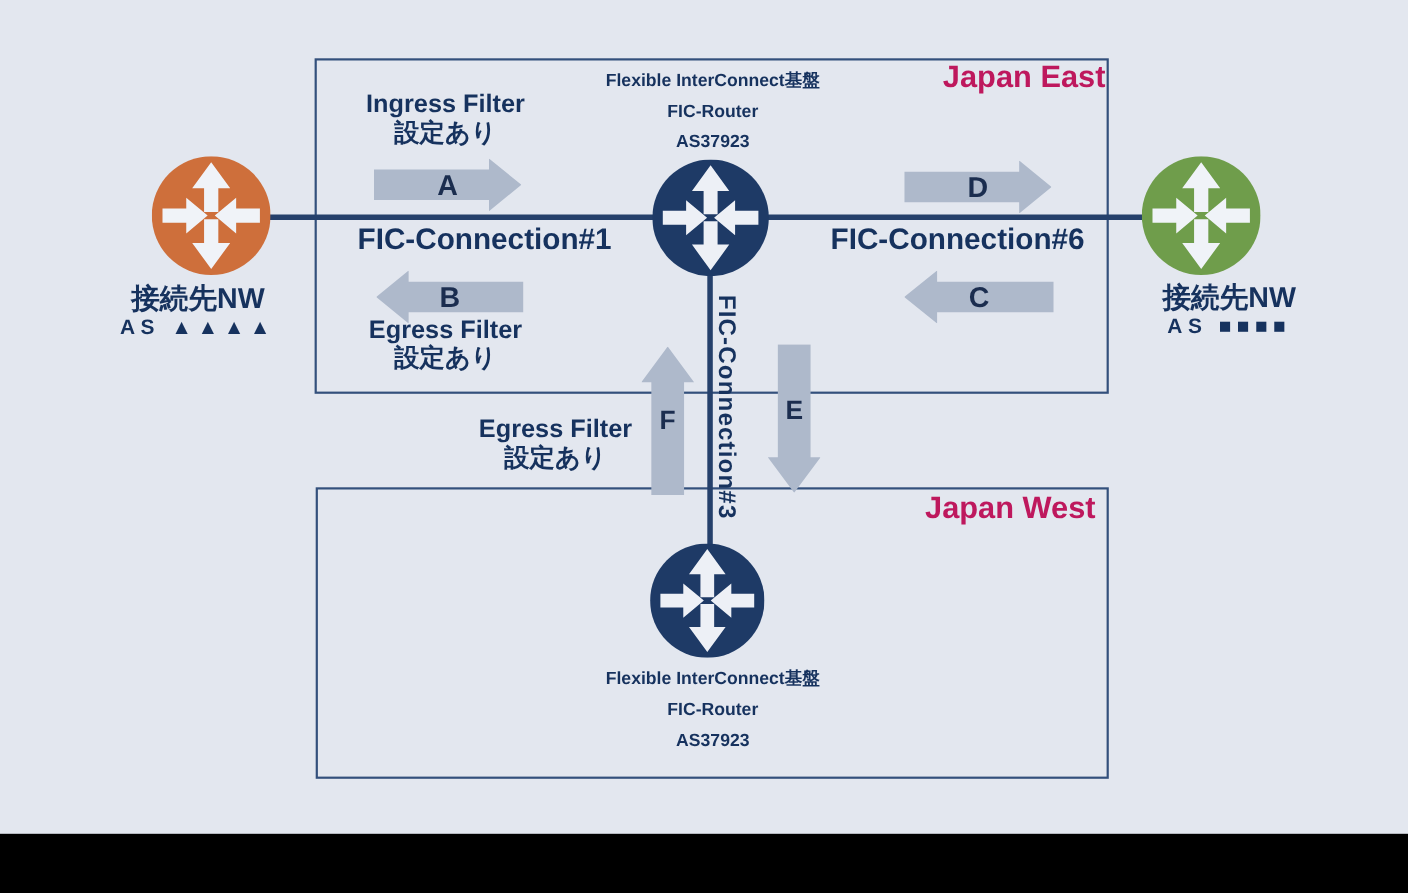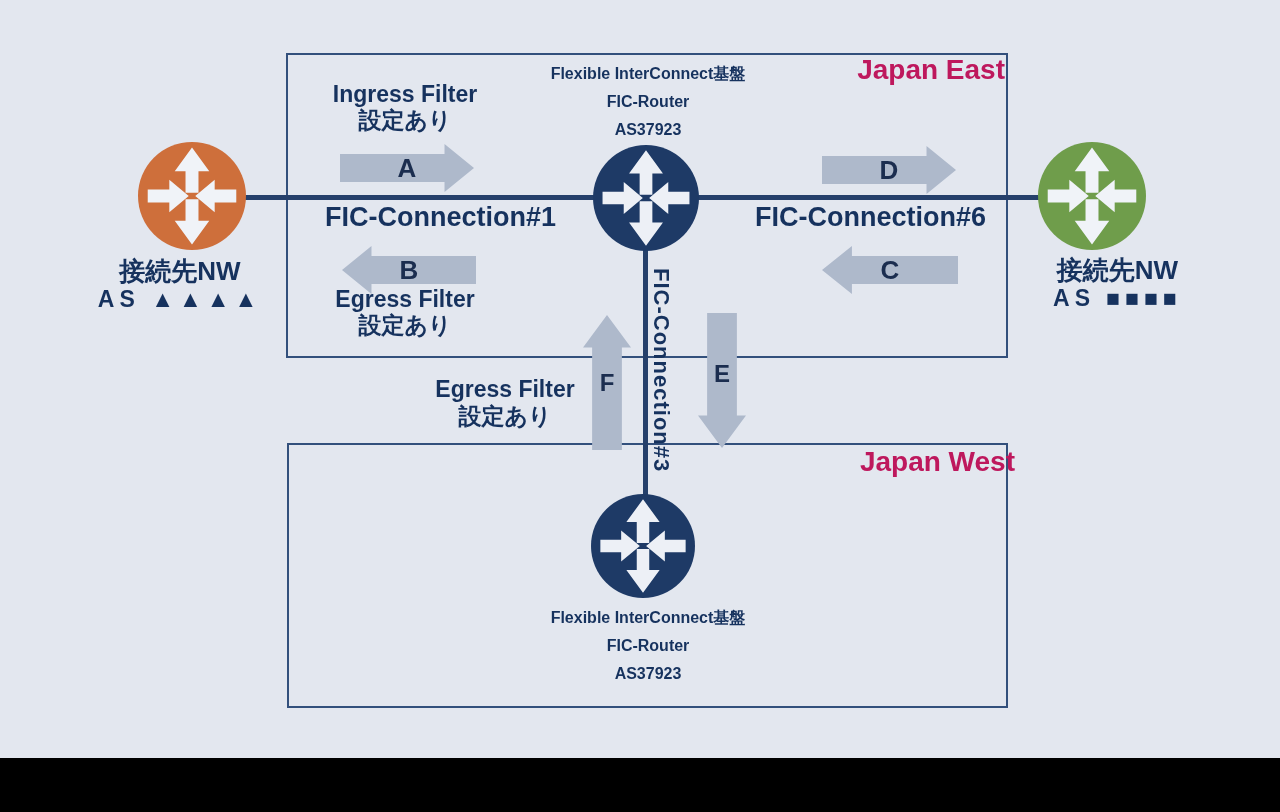--- a/index.html
+++ b/index.html
@@ -13,21 +13,21 @@
     position:absolute;border:2px solid #33507C;background:transparent;
     box-sizing:border-box;
   }
   .box-east{left:286px;top:53px;width:722px;height:305px;}
   .box-west{left:287px;top:443px;width:721px;height:265px;}
   .region-label{
     position:absolute;font-size:28px;font-weight:bold;color:#be185d;
     white-space:nowrap;
   }
   .label-east{top:54px;right:275px;}
-  .label-west{top:446px;right:265px;}
+  .label-west{top:446px;right:284px;}
   
   .h-line{position:absolute;left:192px;top:195px;width:902px;height:5px;background:#25406B;}
   .v-line{position:absolute;left:643px;top:200px;width:5px;height:296px;background:#25406B;}
   
   .router{position:absolute;}
   .router svg{width:100%;height:100%;display:block;}
   .router-ext-left {left:138px;top:142px;width:108px;height:108px;color:#CE6F3B;}
   .router-ext-right{left:1038px;top:142px;width:108px;height:108px;color:#6F9D4B;}
   .router-fic-east {left:593px;top:145px;width:106px;height:106px;color:#1E3A66;}
   .router-fic-west {left:591px;top:494px;width:104px;height:104px;color:#1E3A66;}
@@ -44,21 +44,21 @@
   .conn1{left:325px;top:205px;}
   .conn2{left:755px;top:205px;}
   .conn3{
     left:646px;top:268px;width:30px;height:230px;
     writing-mode:vertical-rl;font-size:22px;letter-spacing:1px;
     text-align:left;line-height:30px;
   }
   .nw-name{width:200px;font-size:26px;line-height:26px;}
   .nw-name-left{left:80px;top:258px;}
   .nw-name-right{left:1015px;top:257px;width:205px;}
-  .nw-as{width:200px;font-size:23px;line-height:26px;letter-spacing:5px;}
+  .nw-as{width:200px;font-size:19px;line-height:26px;letter-spacing:5px;}
   .nw-as-left{left:80px;top:286px;}
   .nw-as-right{left:1015px;top:285px;width:205px;}
   
   .flow-arrow{
     position:absolute;background:#AEB9CB;
     display:flex;align-items:center;justify-content:center;
     font-size:26px;font-weight:bold;color:#1B2D4F;
   }
   .arrow-right{clip-path:polygon(0 21%,78% 21%,78% 0,100% 50%,78% 100%,78% 79%,0 79%);}
   .arrow-left {clip-path:polygon(100% 21%,22% 21%,22% 0,0 50%,22% 100%,22% 79%,100% 79%);}

